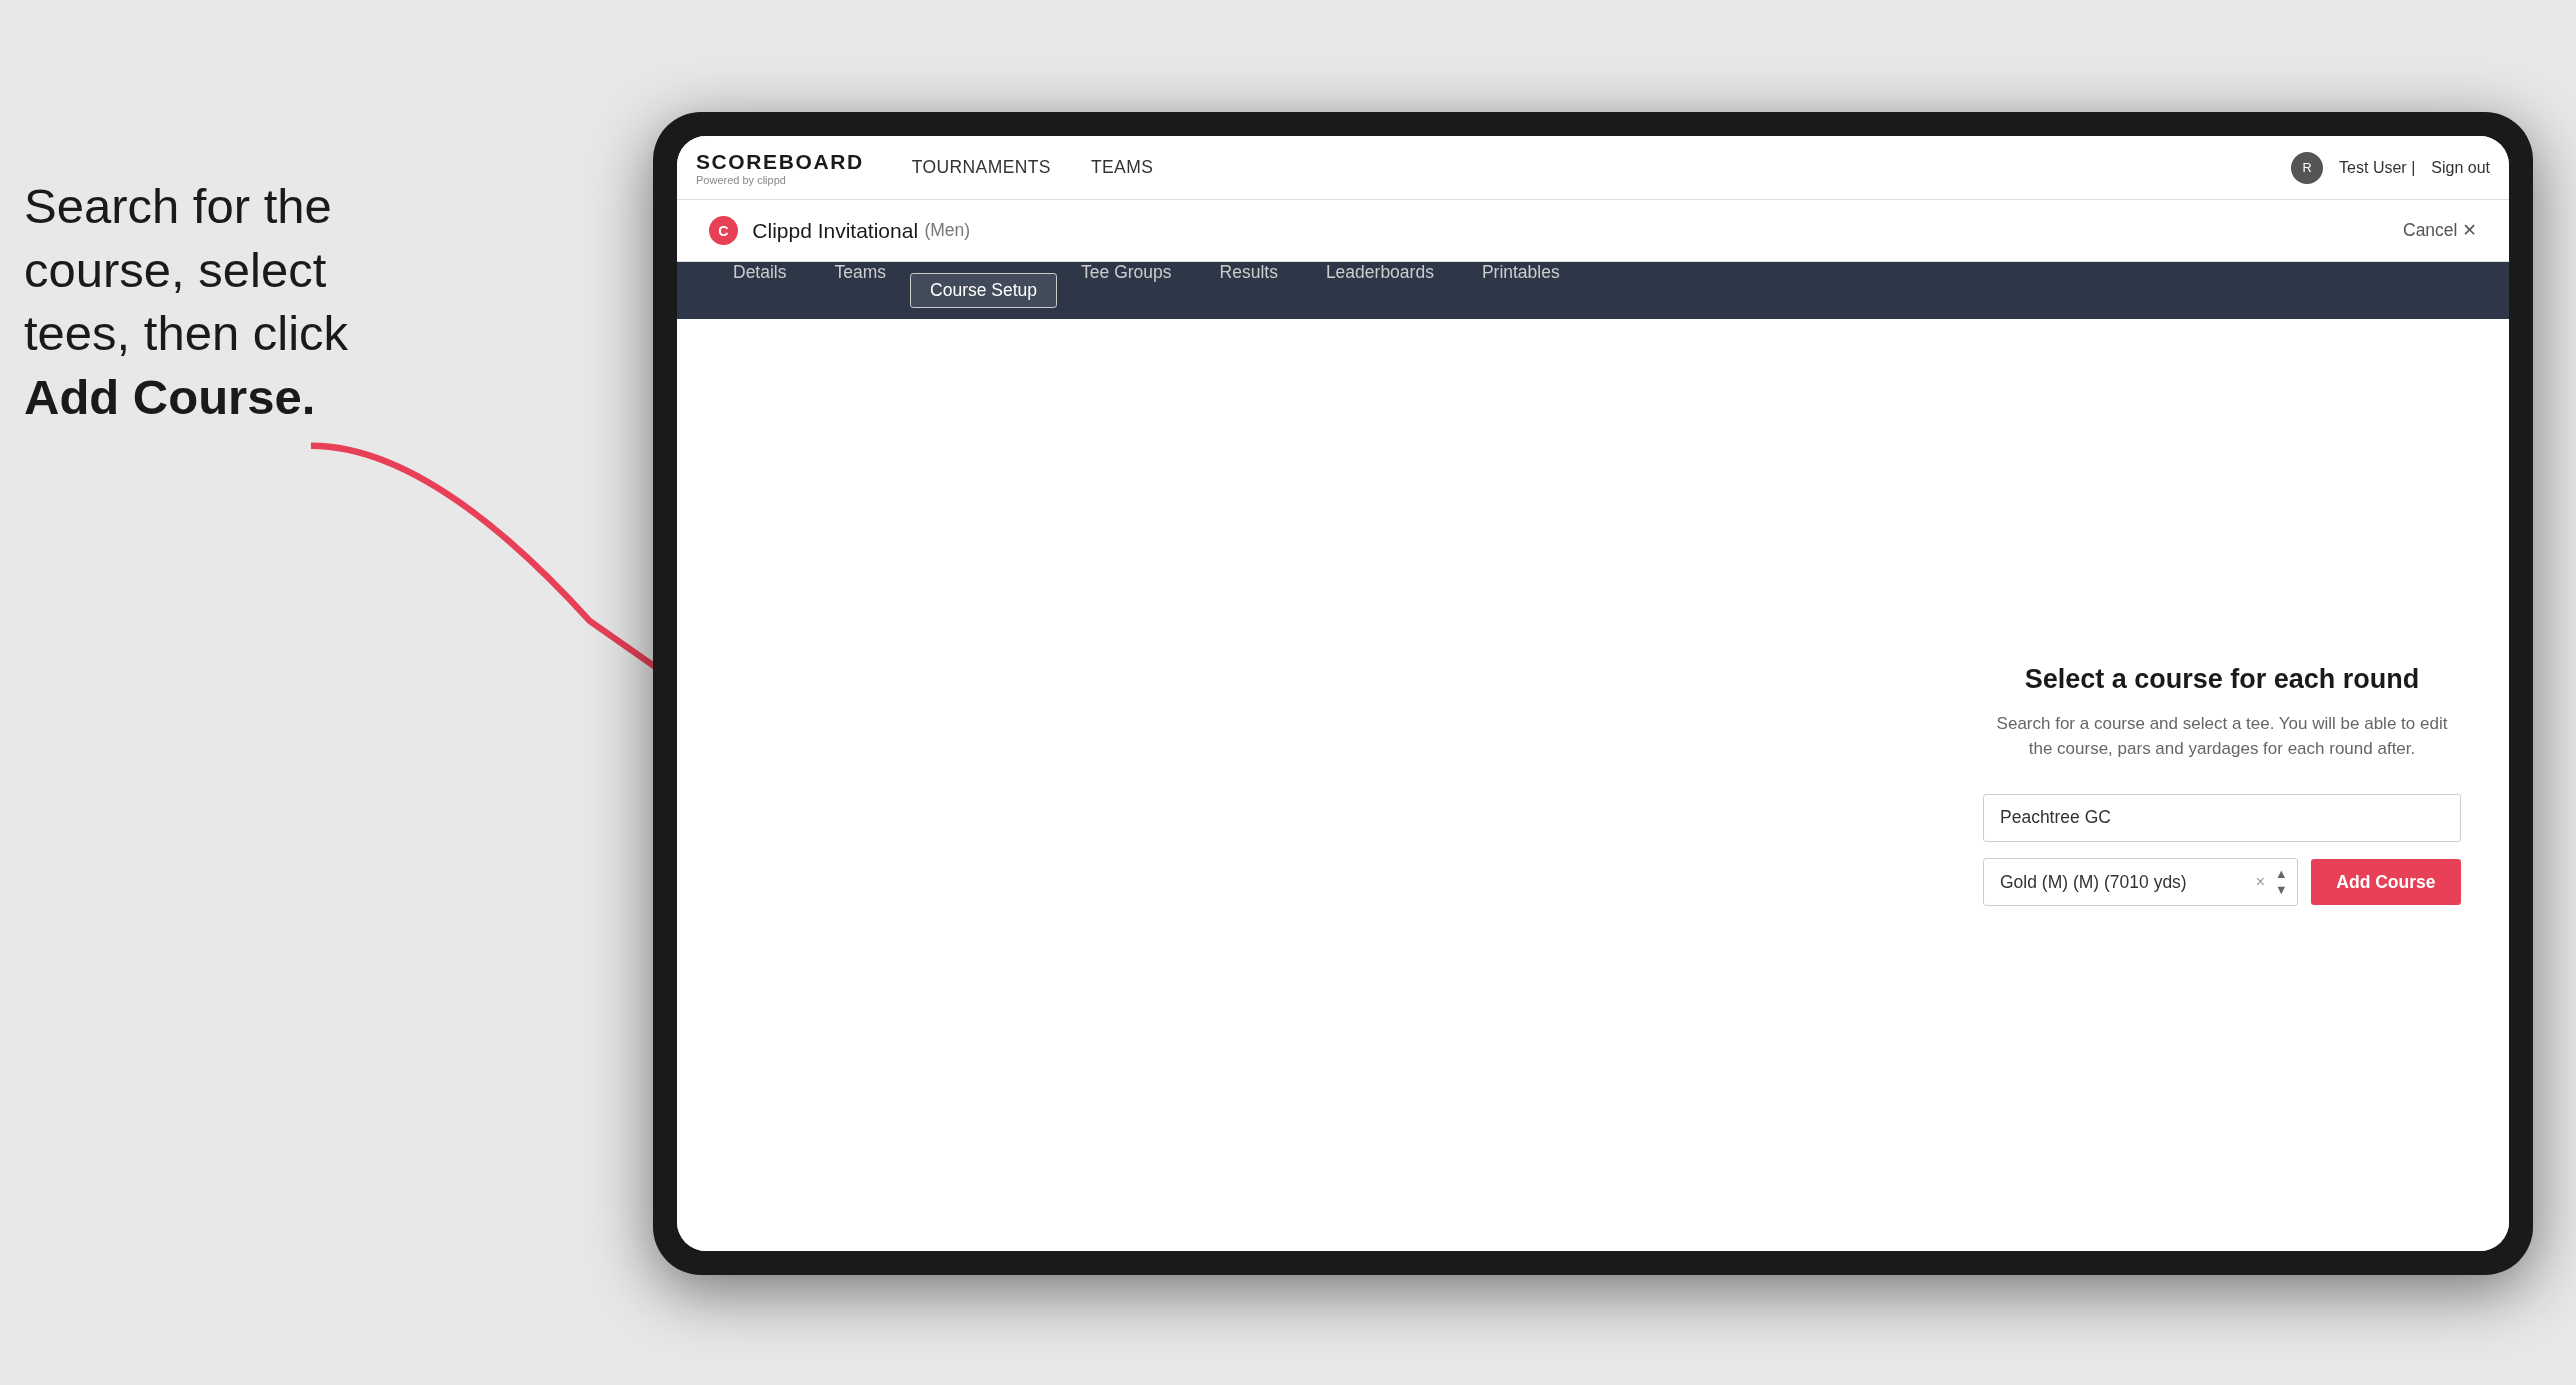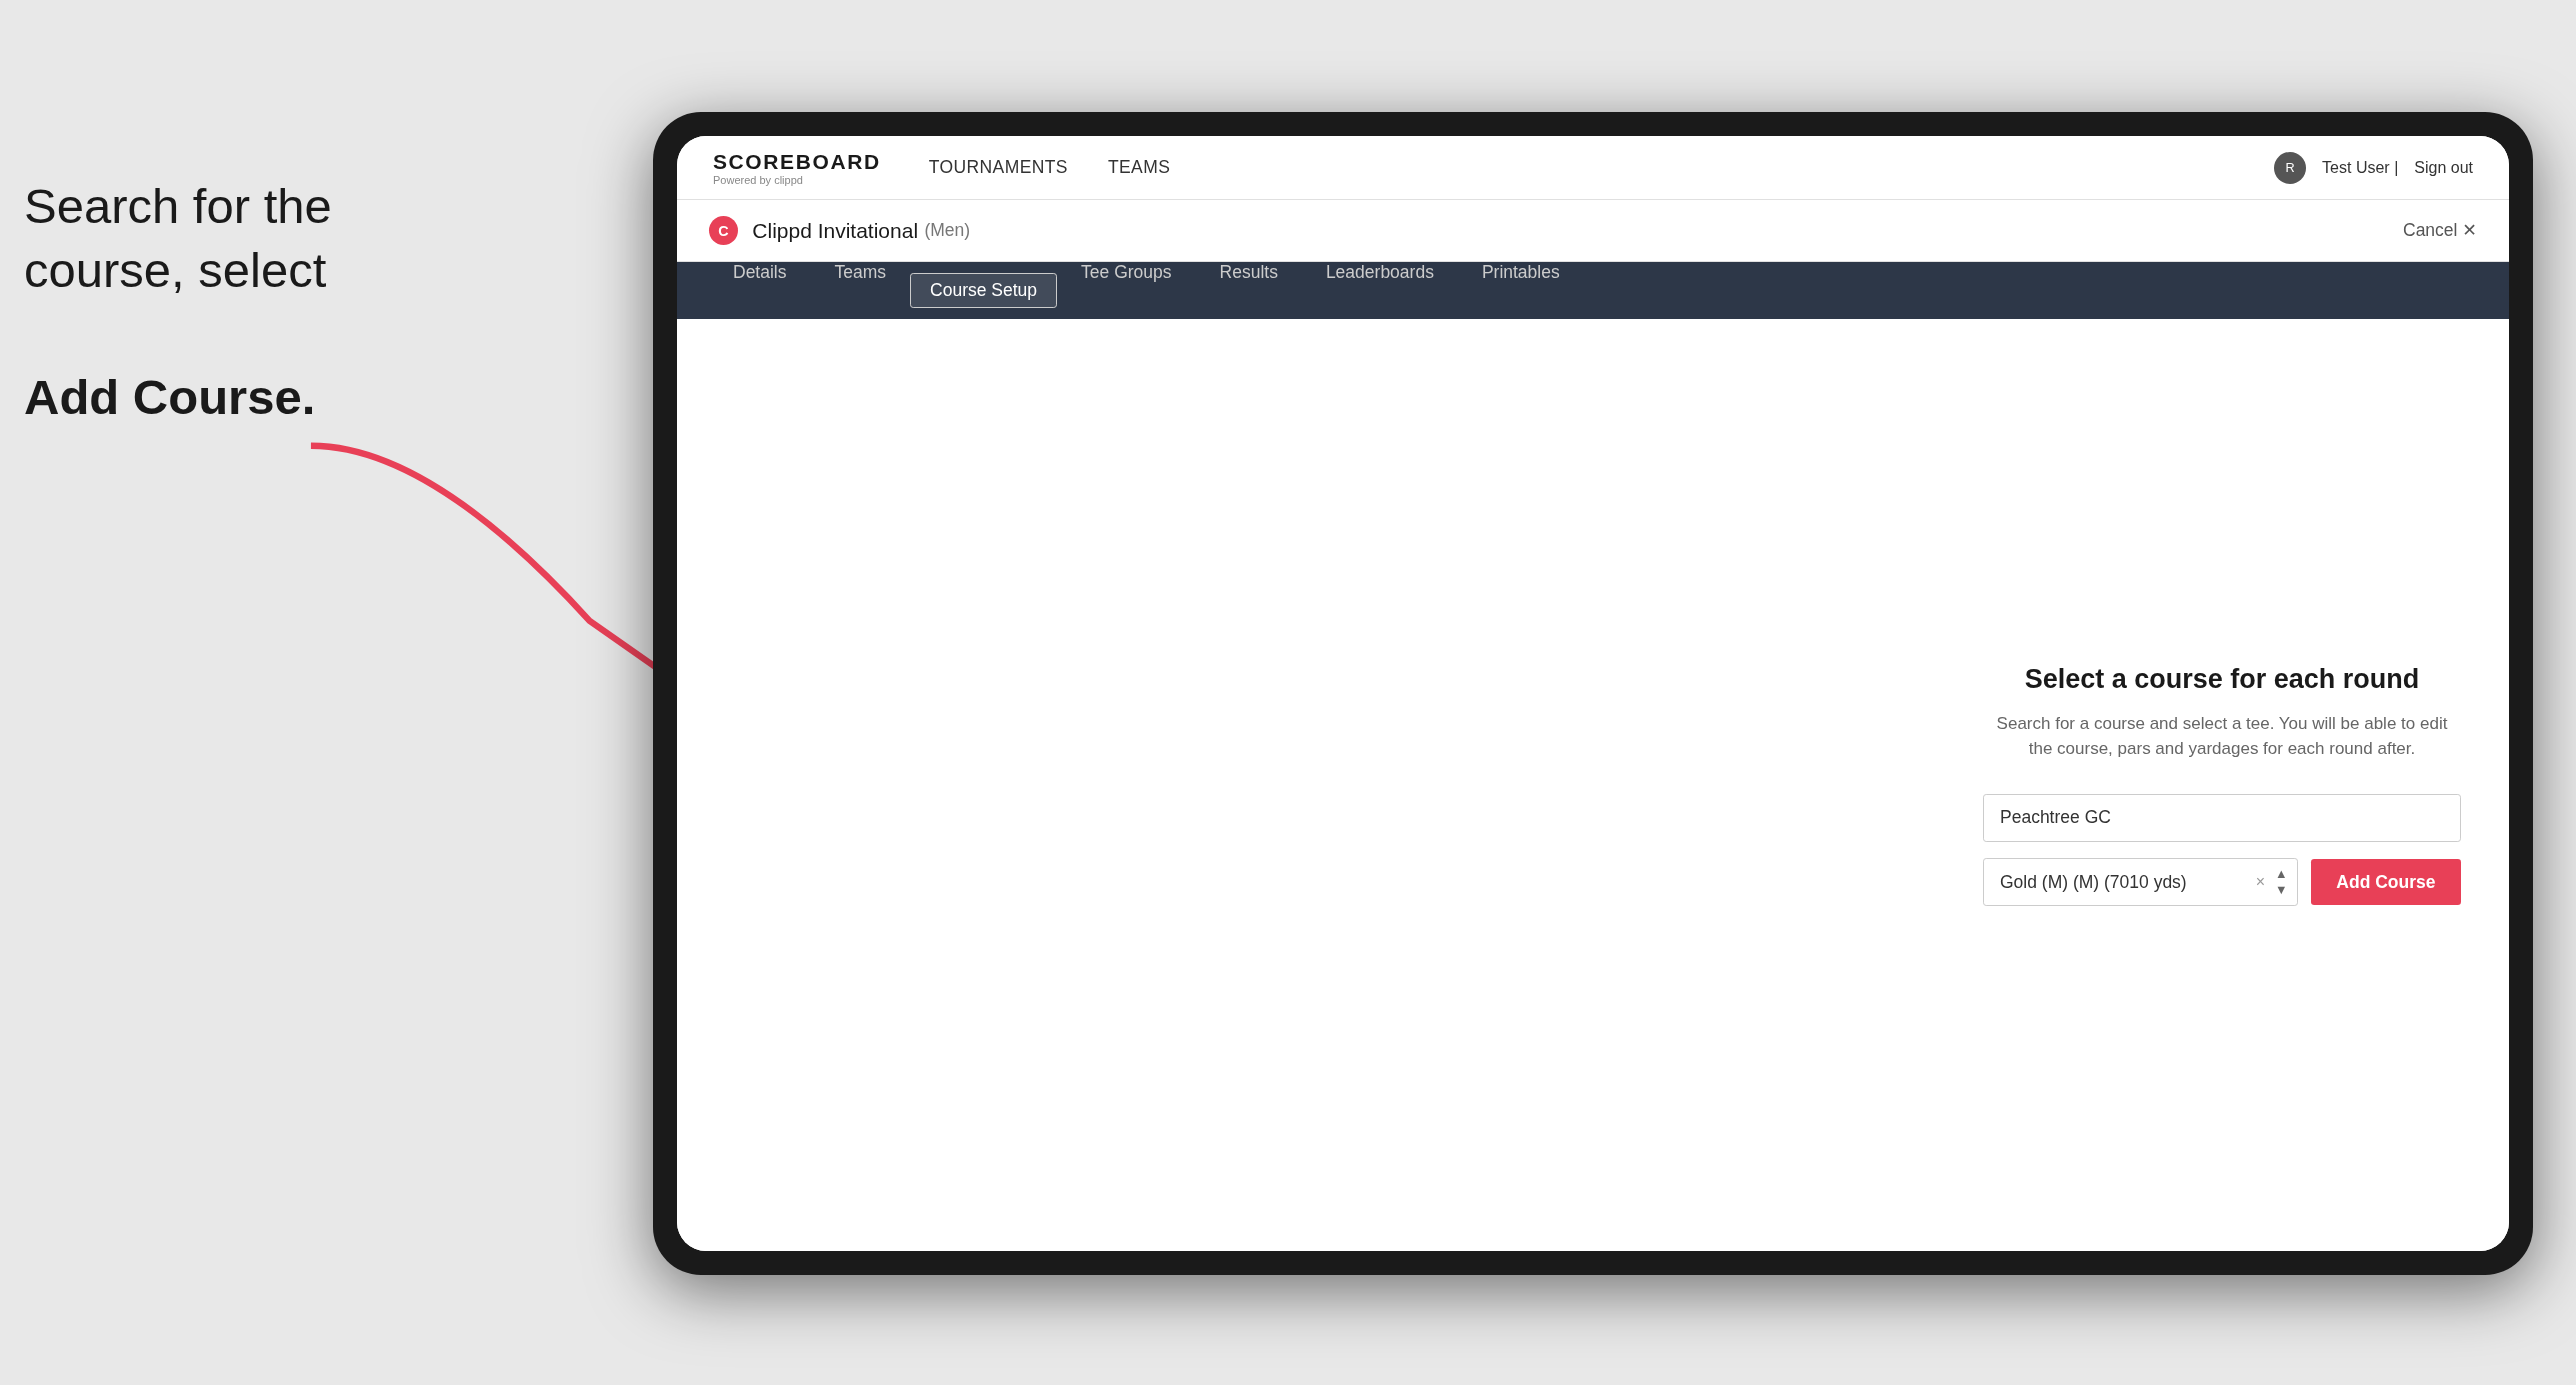--- a/index.html
+++ b/index.html
@@ -69,21 +69,21 @@
       display: flex;
       flex-direction: column;
     }
 
     
     .top-navbar {
       background: #fff;
       border-bottom: 0.8px solid #e0e0e0;
       display: flex;
       align-items: center;
-      padding: 0 36px;
+      padding: 0 19px;
       height: 64px;
       flex-shrink: 0;
     }
 
     .logo-area {
       display: flex;
       flex-direction: column;
       margin-right: 48px;
     }
 
@@ -323,21 +323,21 @@
   </style>
 </head>
 <body>
 
 <div class="page-wrapper">
 
   <div class="annotation-area">
     <div class="normal-text">
       <span>Search for the</span><br>
       <span>course, select</span><br>
-      <br>
+      <span>tees, then click</span><br>
       <span class="bold-text">Add Course.</span>
     </div>
   </div>
 
   <svg class="arrow-svg" viewBox="0 0 850 520" xmlns="http://www.w3.org/2000/svg">
     <defs>
       <marker id="arrowhead" markerWidth="10" markerHeight="7" refX="10" refY="3.5" orient="auto">
         <polygon points="0 0, 10 3.5, 0 7" fill="#e84057"></polygon>
       </marker>
     </defs>

